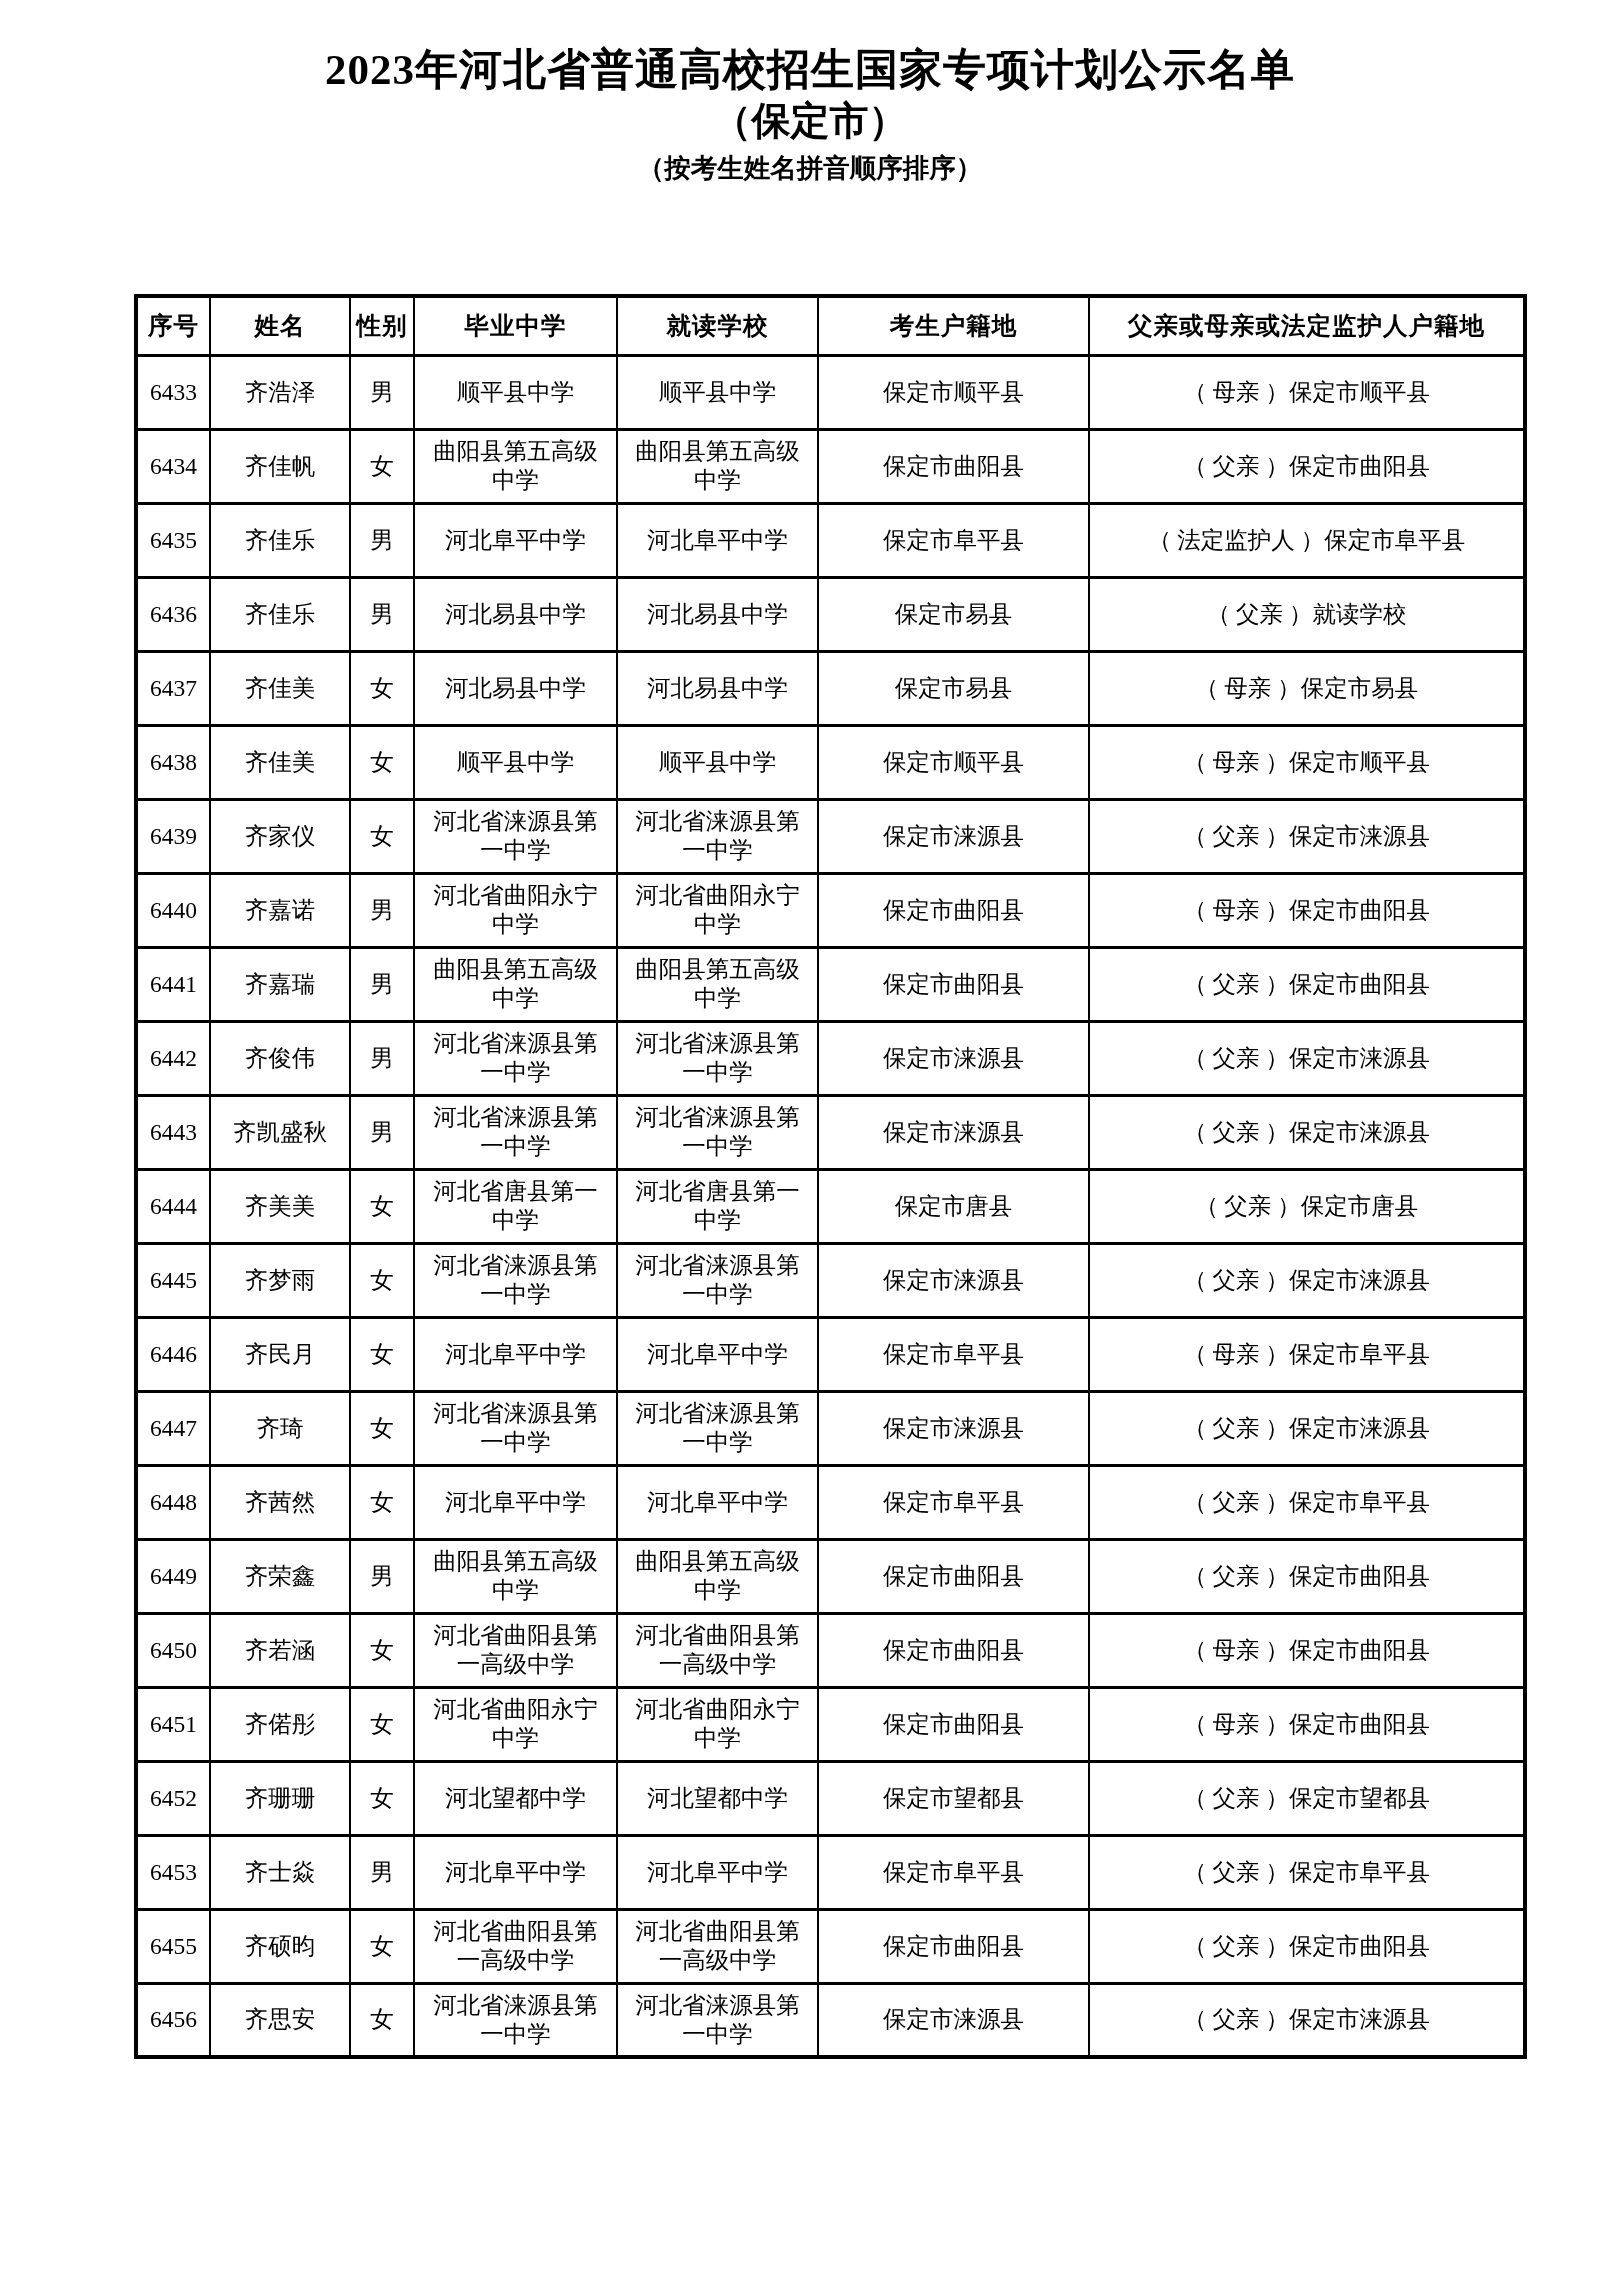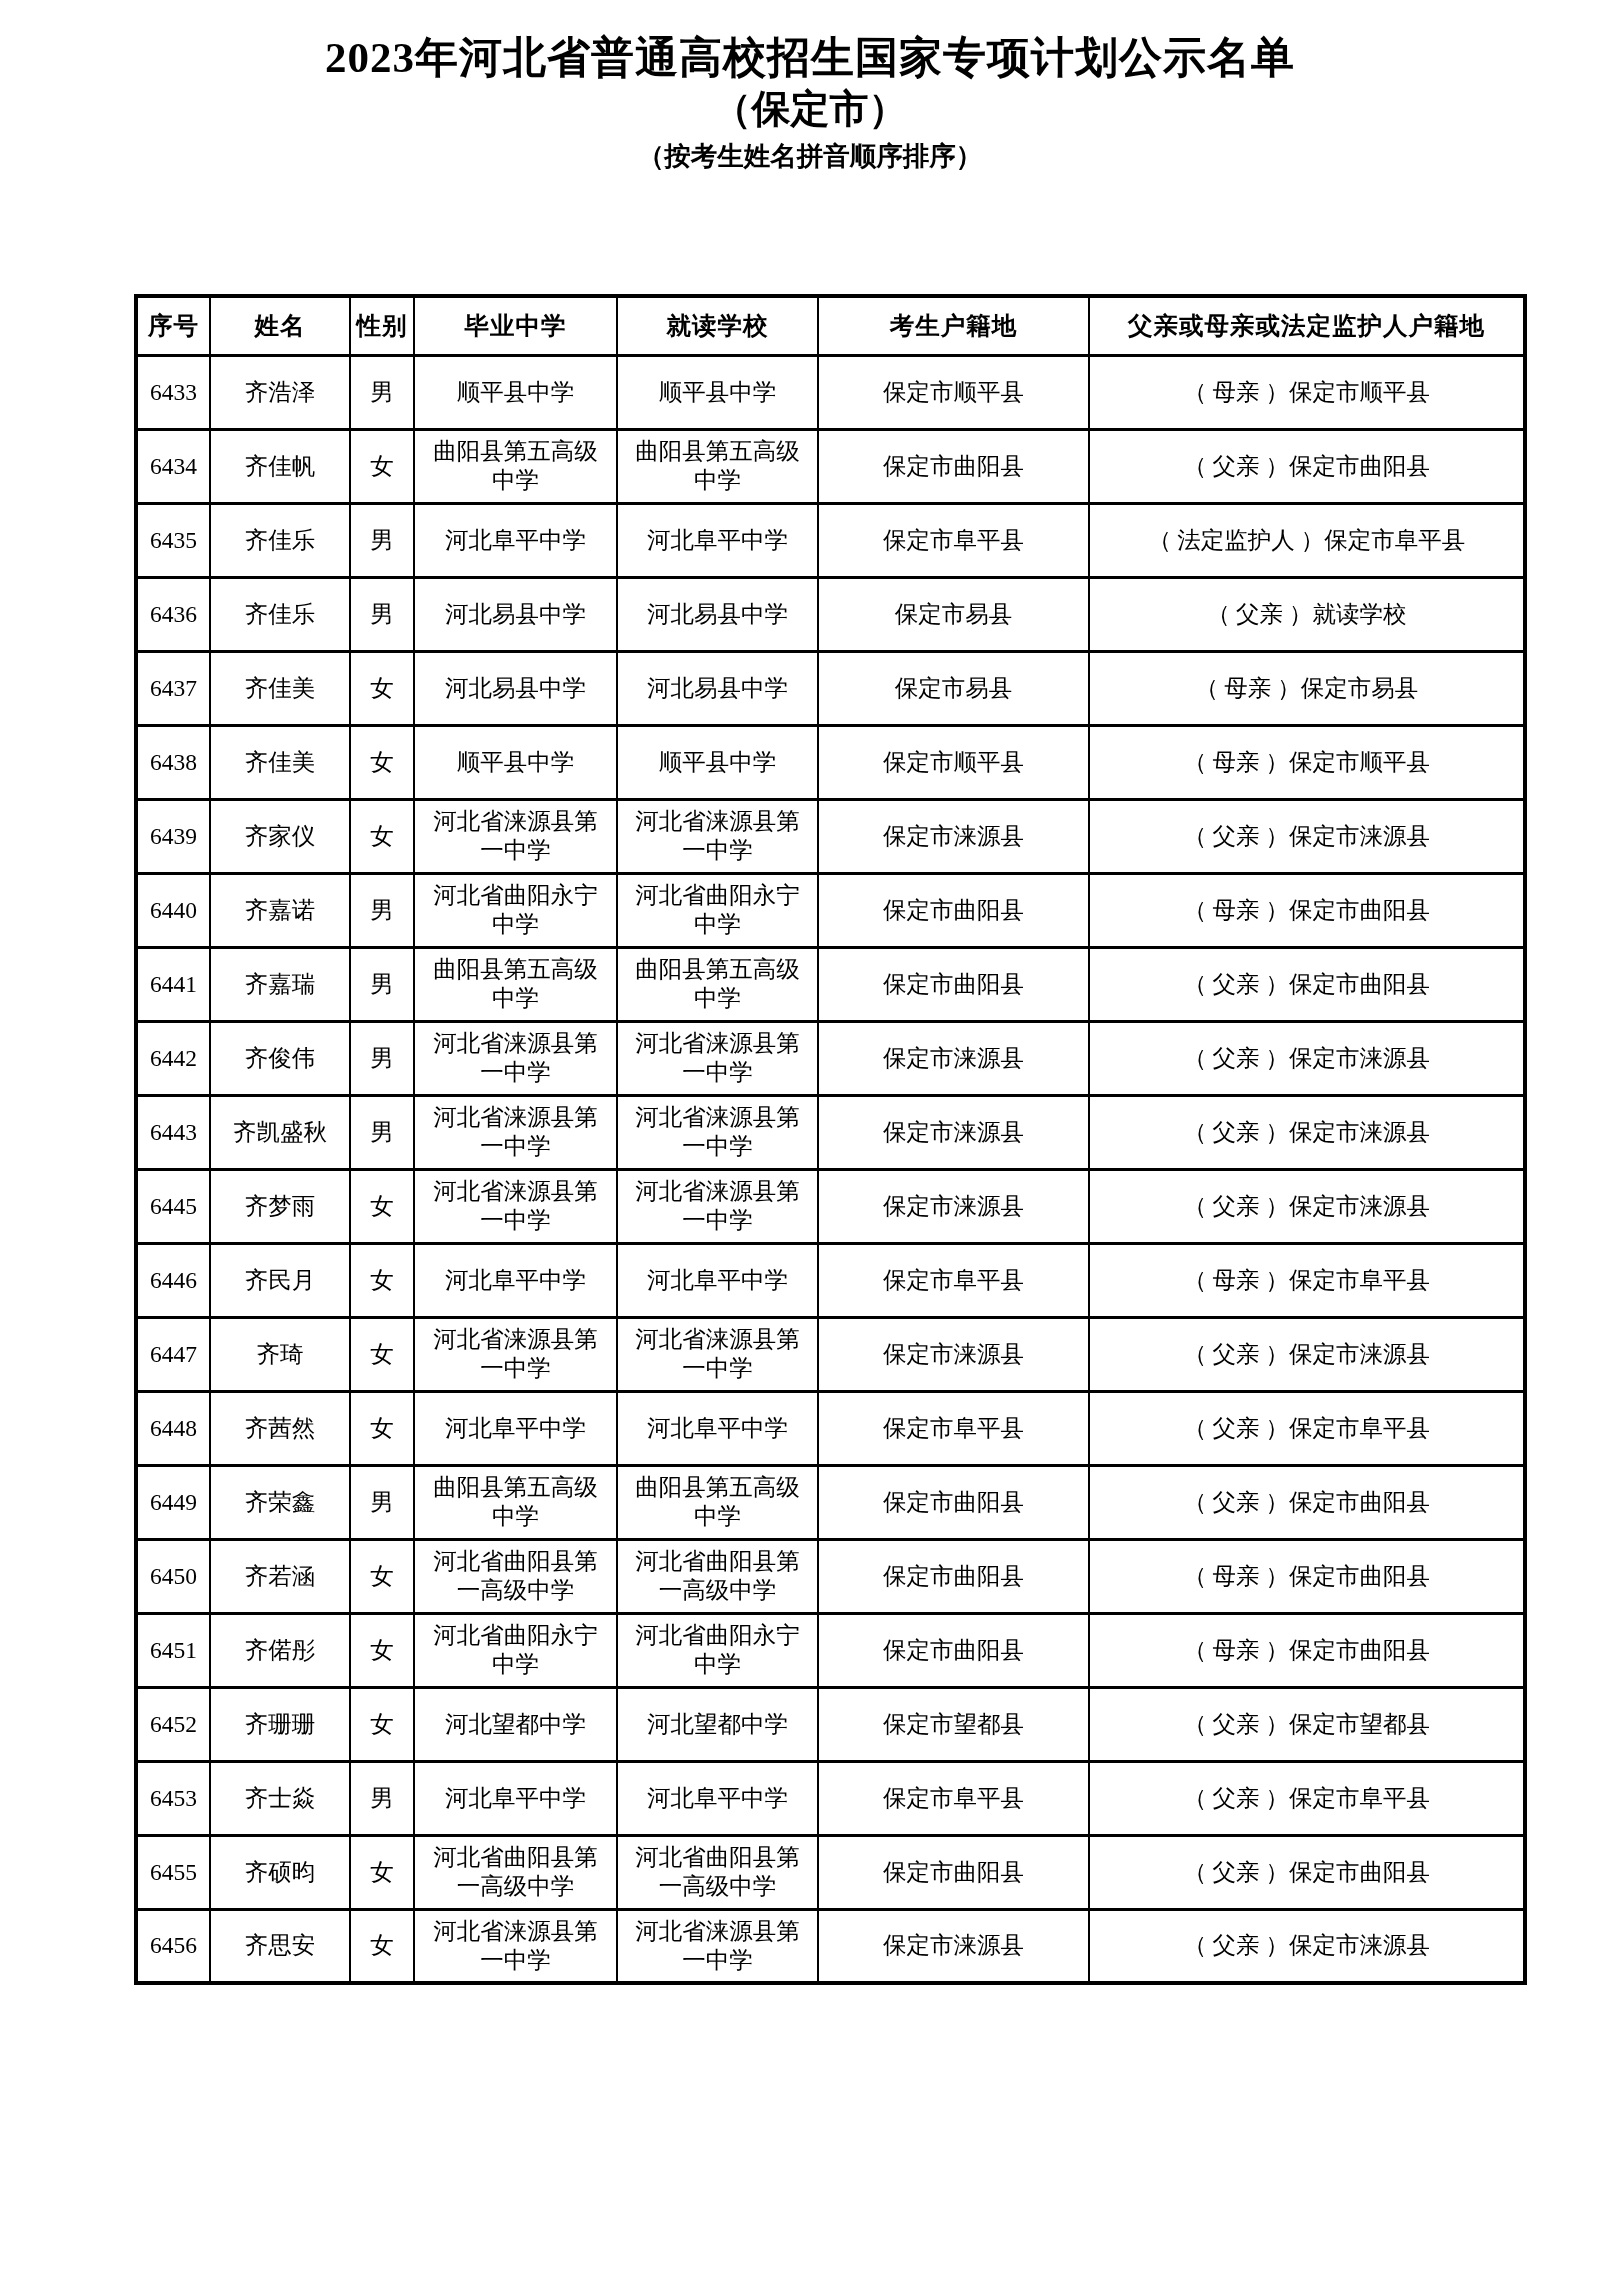--- a/index.html
+++ b/index.html
@@ -10,21 +10,21 @@
     font-family: "Liberation Serif", "DejaVu Serif", serif;
   }
   .page {
     position: relative;
     width: 1620px;
     height: 2293px;
     background: #ffffff;
     overflow: hidden;
   }
   .title-block {
-    padding-top: 36px;
+    padding-top: 48px;
     text-align: center;
     line-height: 1;
   }
   .doc-title {
     margin: 0;
     font-size: 43px;
     font-weight: bold;
     letter-spacing: 1px;
   }
   .doc-subtitle {
@@ -215,20 +215,29 @@
         <tr>
           <td class="c0"><span class="wrap">6443</span></td>
           <td class="c1"><span class="wrap">齐凯盛秋</span></td>
           <td class="c2"><span class="wrap">男</span></td>
           <td class="c3"><span class="wrap">河北省涞源县第一中学</span></td>
           <td class="c4"><span class="wrap">河北省涞源县第一中学</span></td>
           <td class="c5"><span class="wrap">保定市涞源县</span></td>
           <td class="c6"><span class="wrap">（ 父亲 ）保定市涞源县</span></td>
         </tr>
         <tr>
+          <td class="c0"><span class="wrap">6444</span></td>
+          <td class="c1"><span class="wrap">齐美美</span></td>
+          <td class="c2"><span class="wrap">女</span></td>
+          <td class="c3"><span class="wrap">河北省唐县第一中学</span></td>
+          <td class="c4"><span class="wrap">河北省唐县第一中学</span></td>
+          <td class="c5"><span class="wrap">保定市唐县</span></td>
+          <td class="c6"><span class="wrap">（ 父亲 ）保定市唐县</span></td>
+        </tr>
+        <tr>
           <td class="c0"><span class="wrap">6445</span></td>
           <td class="c1"><span class="wrap">齐梦雨</span></td>
           <td class="c2"><span class="wrap">女</span></td>
           <td class="c3"><span class="wrap">河北省涞源县第一中学</span></td>
           <td class="c4"><span class="wrap">河北省涞源县第一中学</span></td>
           <td class="c5"><span class="wrap">保定市涞源县</span></td>
           <td class="c6"><span class="wrap">（ 父亲 ）保定市涞源县</span></td>
         </tr>
         <tr>
           <td class="c0"><span class="wrap">6446</span></td>

